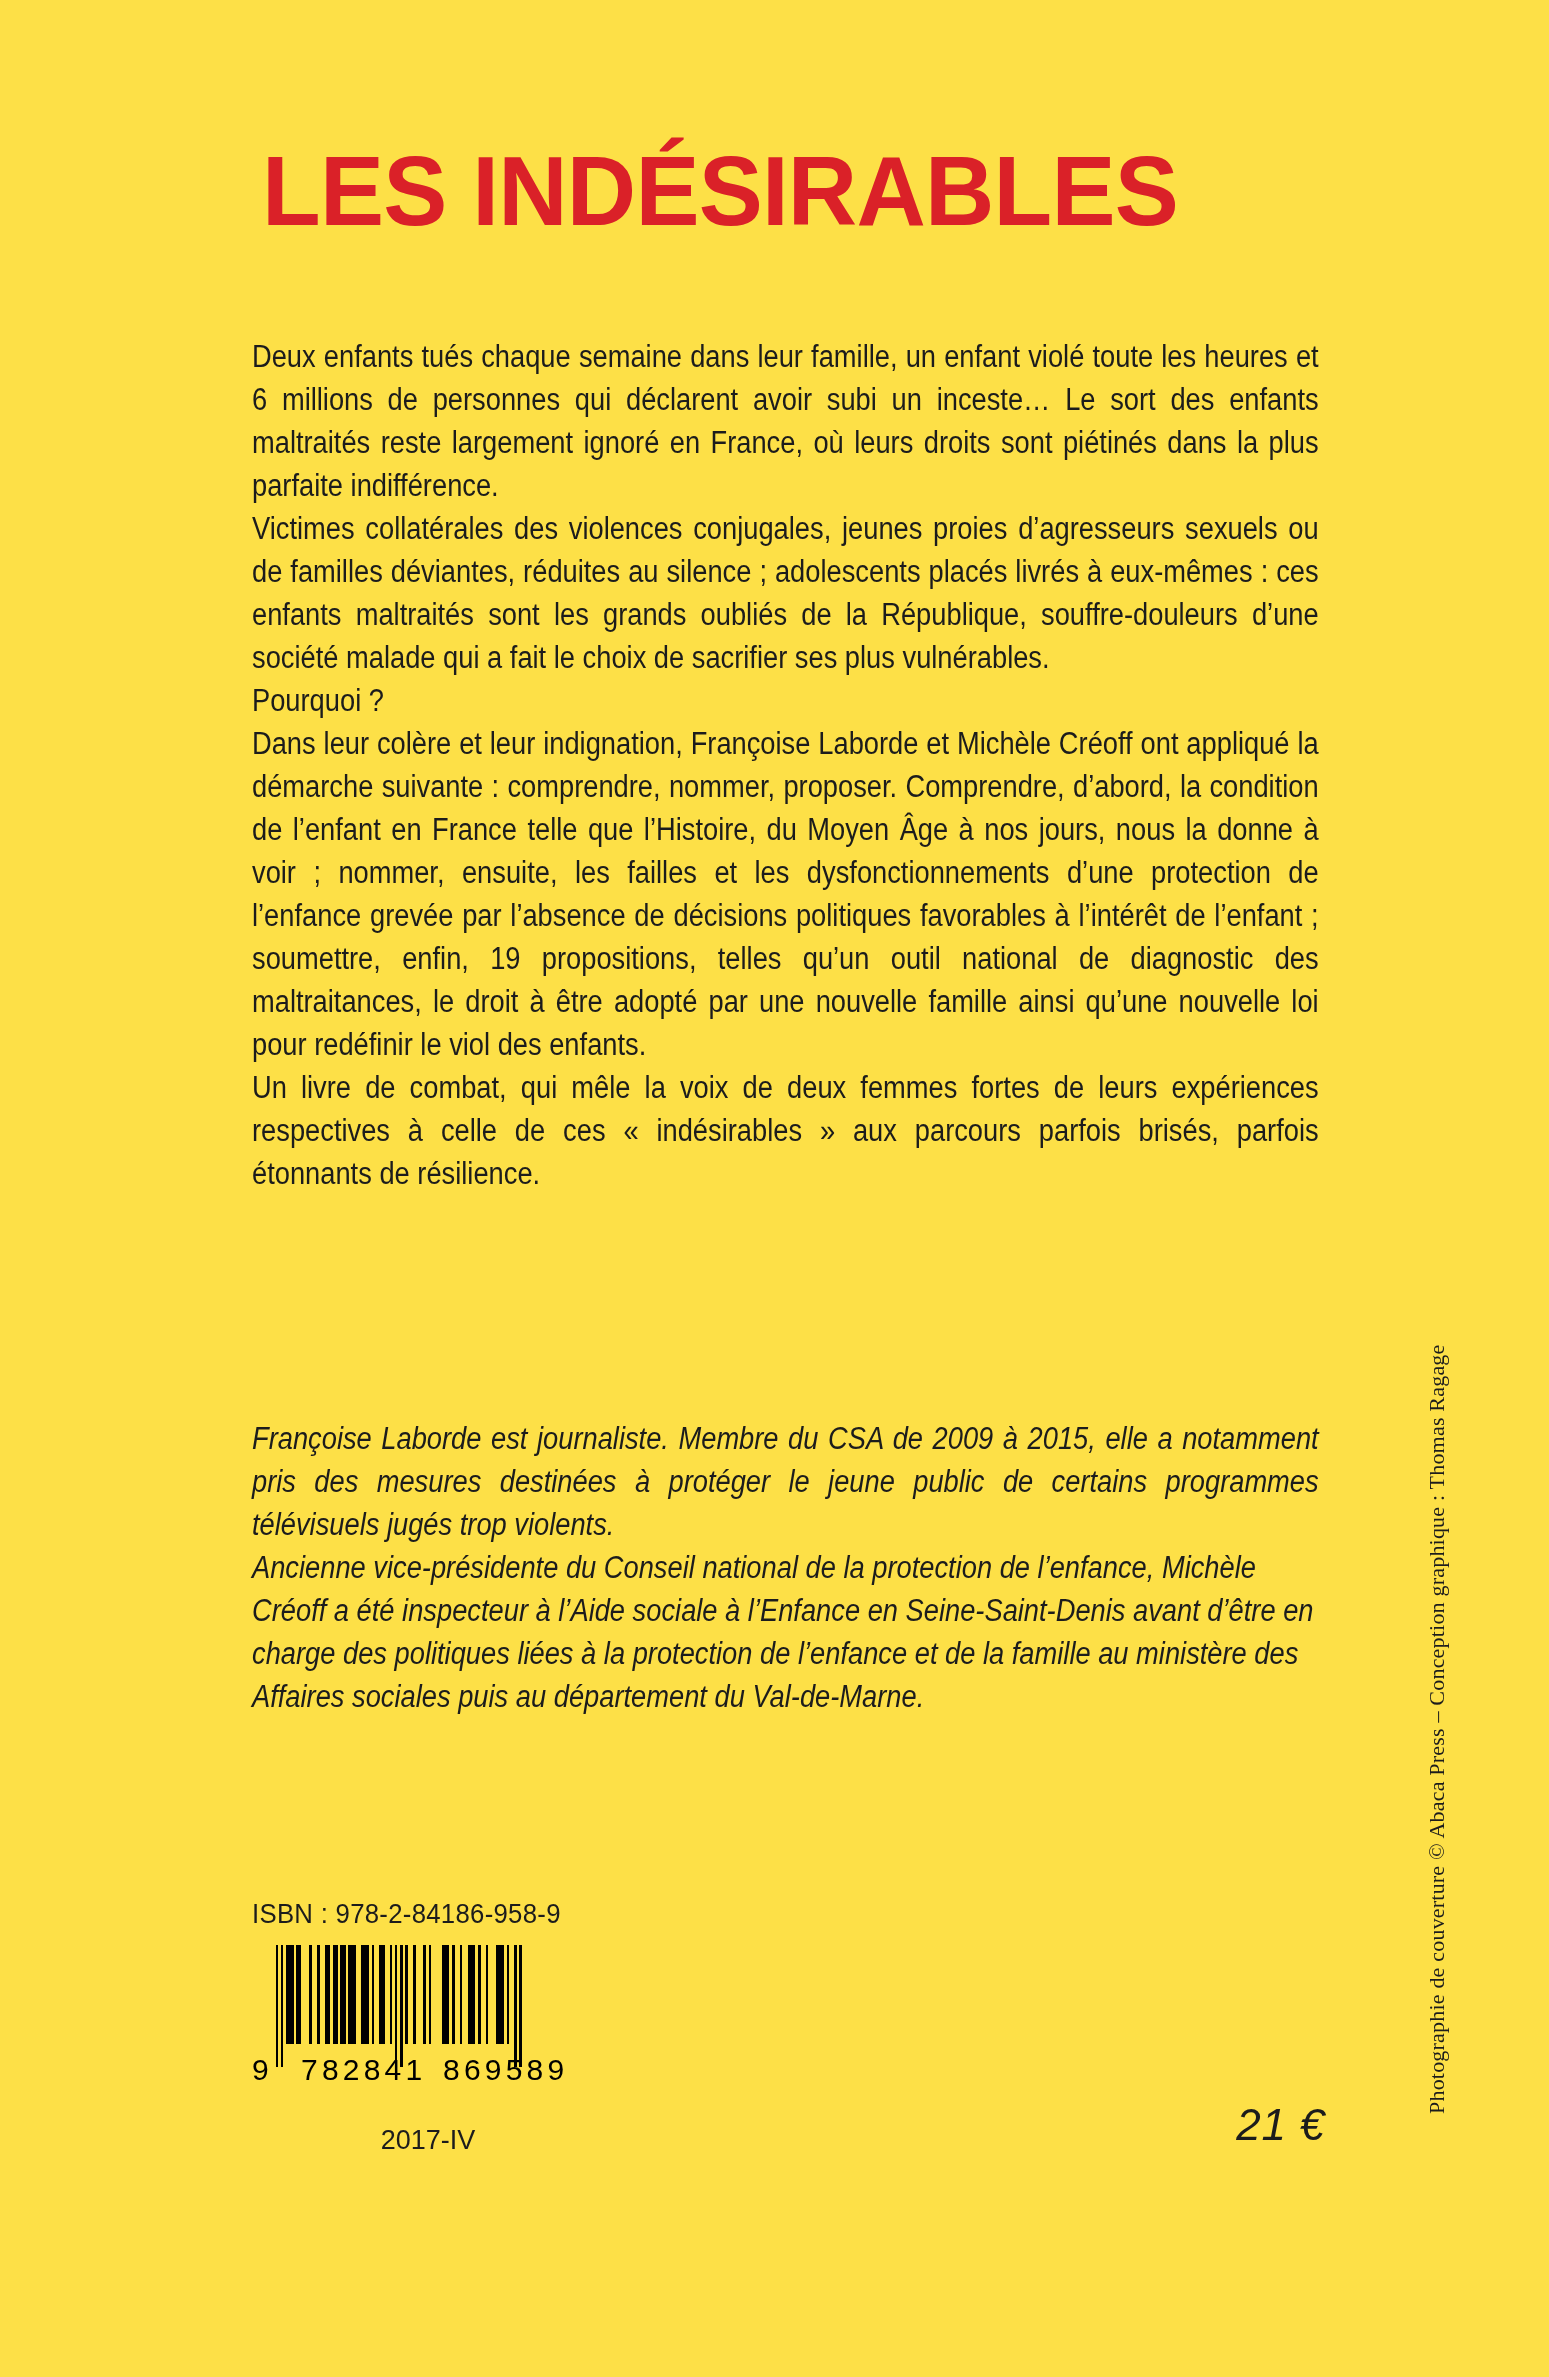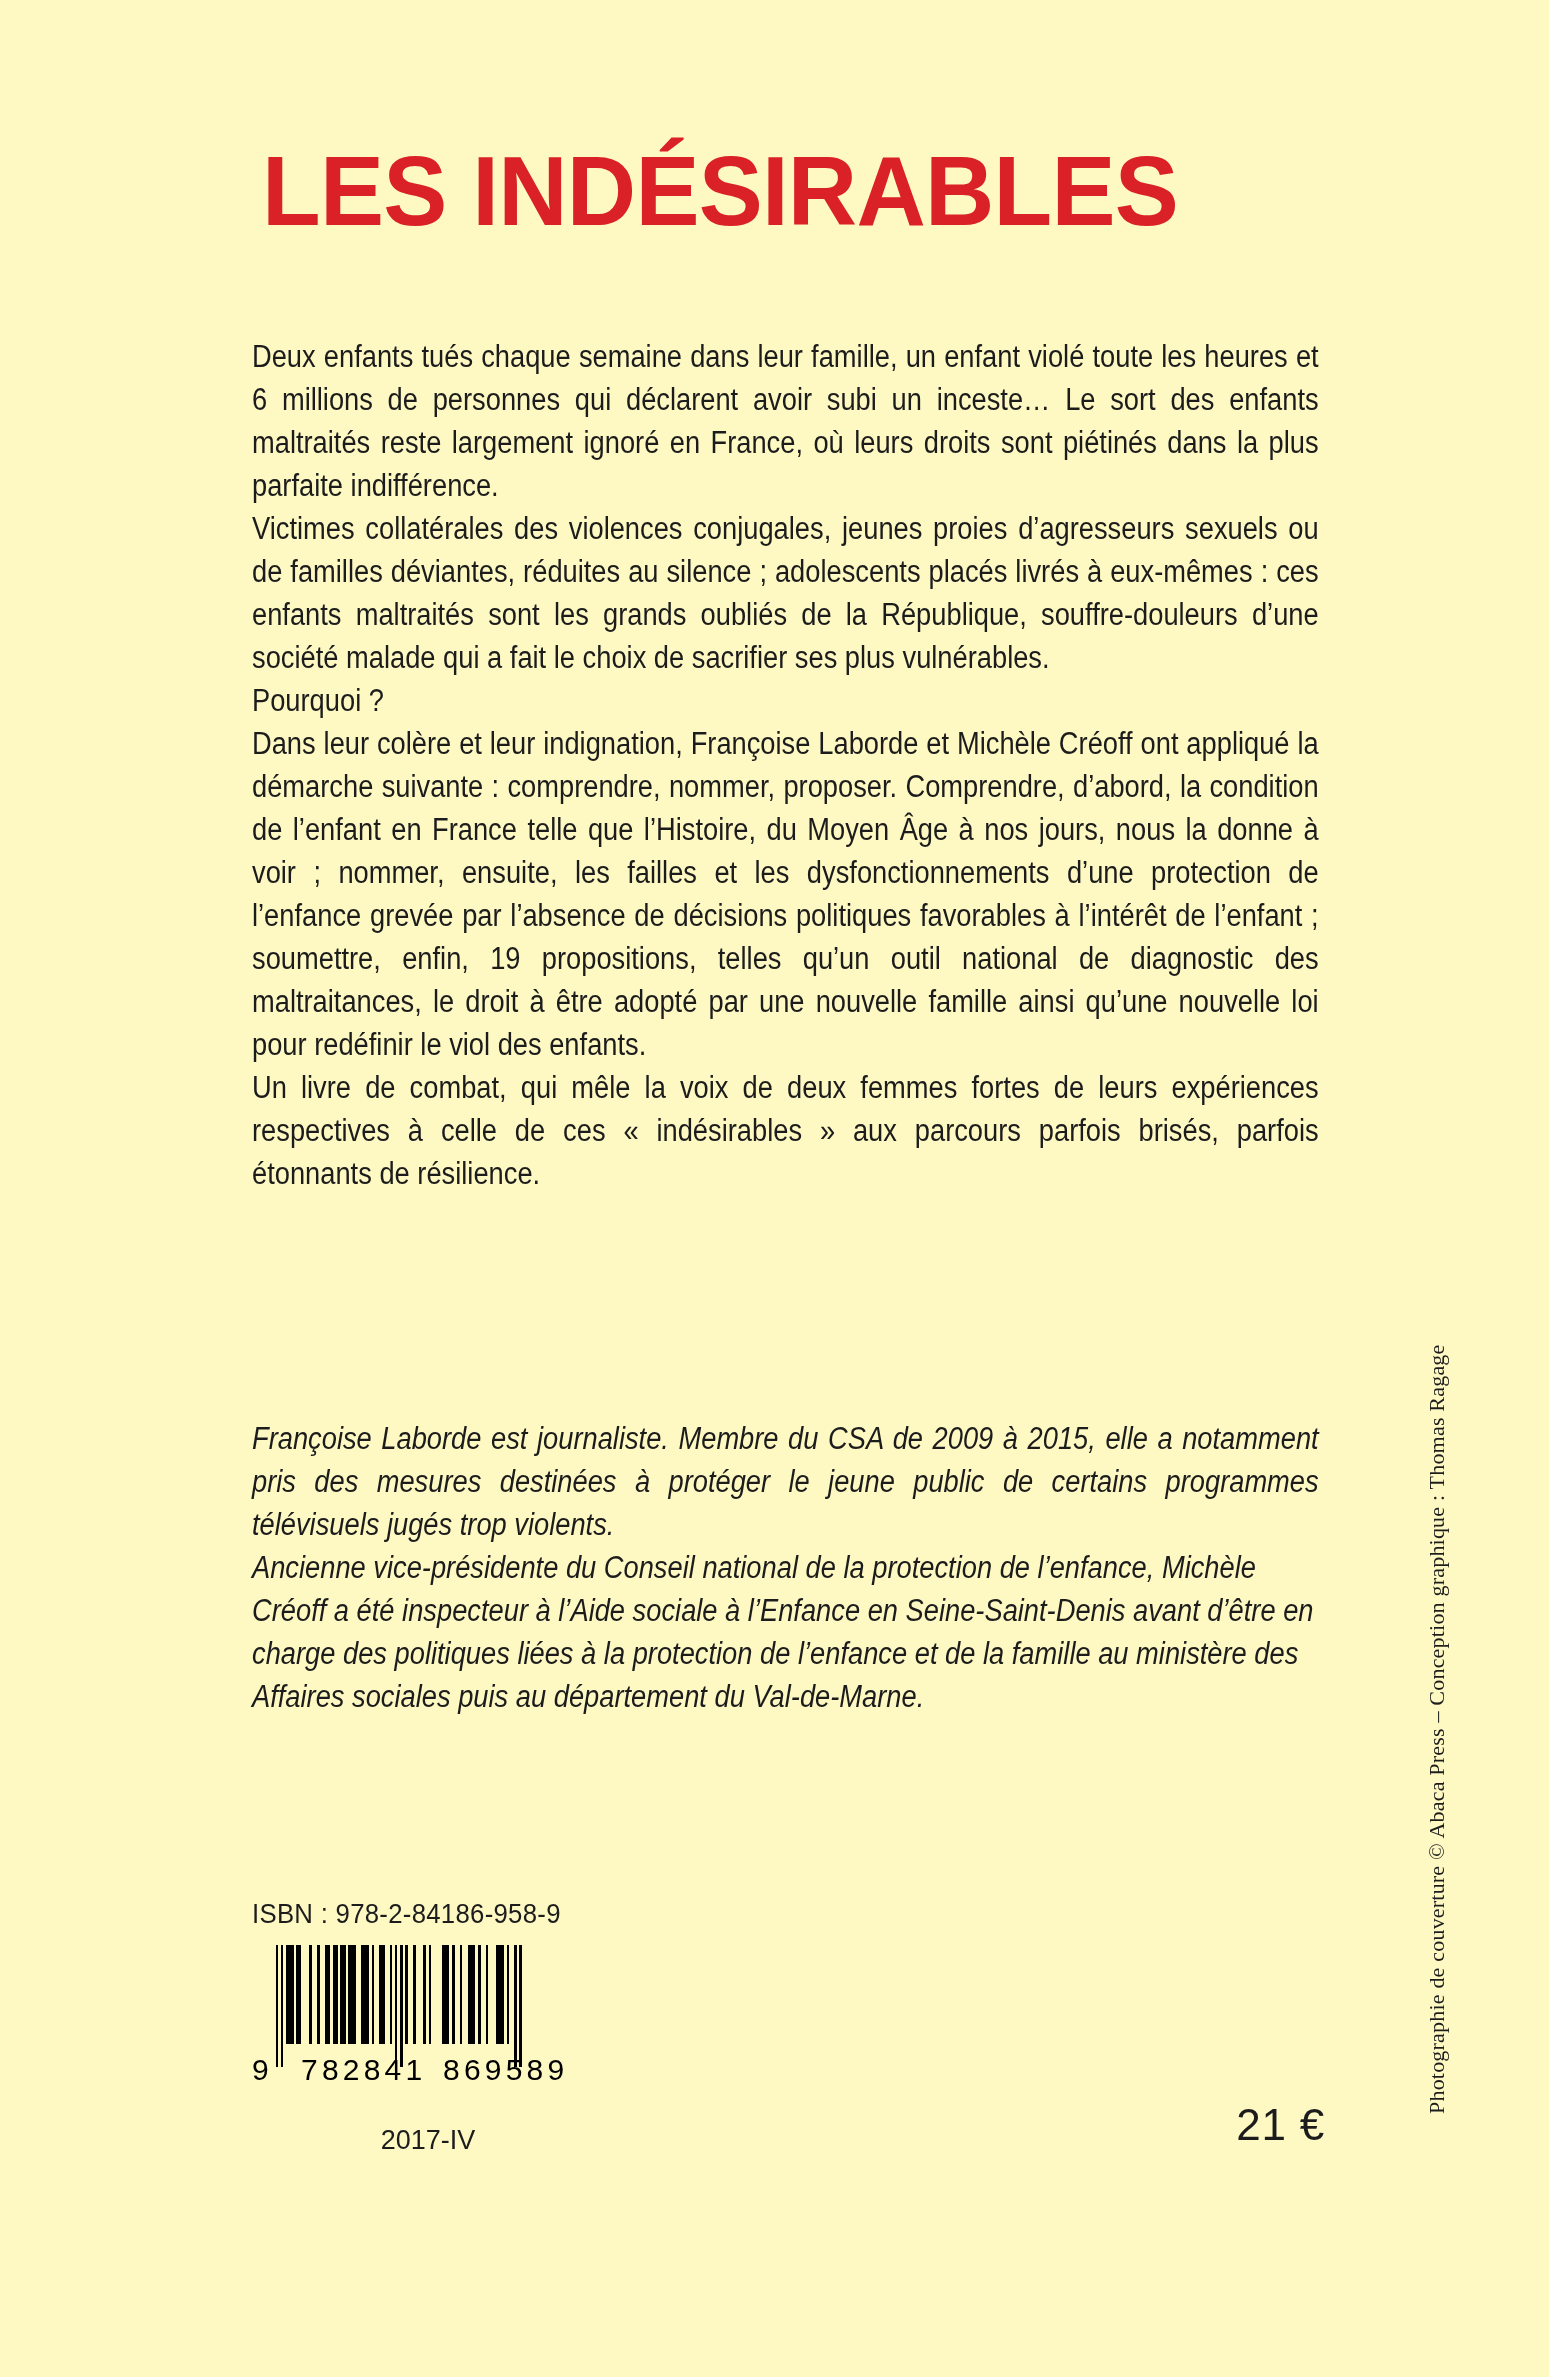--- a/index.html
+++ b/index.html
@@ -14,21 +14,21 @@
     font-family: "Liberation Sans", sans-serif;
     color: #1a1a1a;
     position: relative;
     overflow: hidden;
   }
 
   
   .cover {
     position: absolute;
     inset: 0;
-    background: #fef9c3;
+    background: #fde047;
   }
 
   
   .title {
     position: absolute;
     left: 262px;
     top: 141px;
     width: 1057px;
     color: #DA2128;
     font-family: "Liberation Sans Narrow", "Liberation Sans", sans-serif;
@@ -159,20 +159,21 @@
   .price {
     position: absolute;
     left: 1157px;
     top: 2100px;
     width: 168px;
     text-align: right;
     font-family: "Liberation Sans Narrow", "Liberation Sans", sans-serif;
     font-size: 44px;
     color: #1c1c1c;
     letter-spacing: 0.8px;
+    font-style: italic;
   }
 
   
   .credit {
     position: absolute;
     left: 1424px;
     top: 1426px;
     width: 688px;
     transform: rotate(-90deg);
     transform-origin: 0 0;

